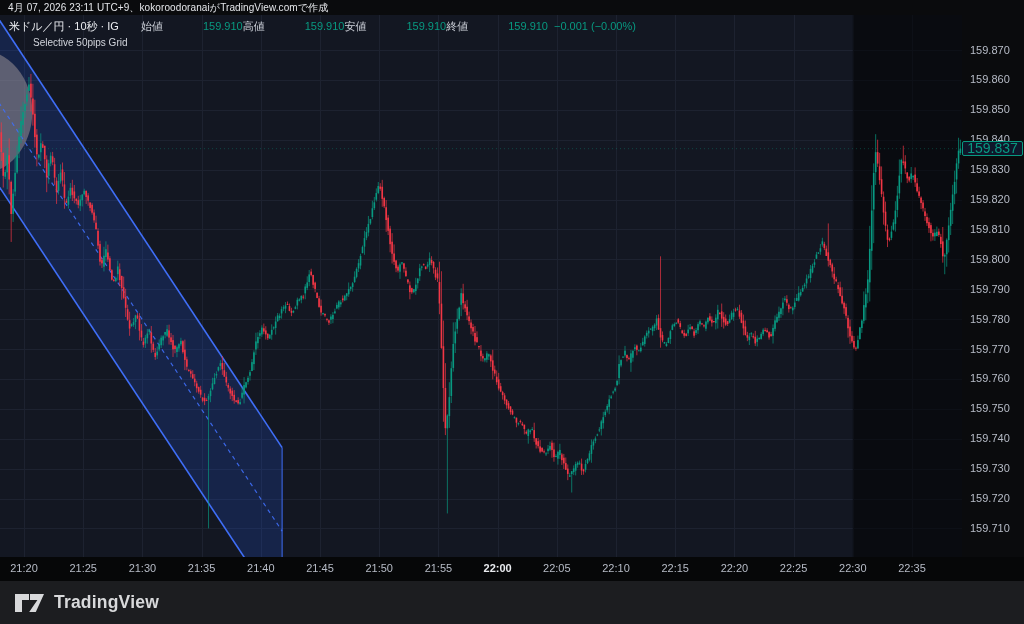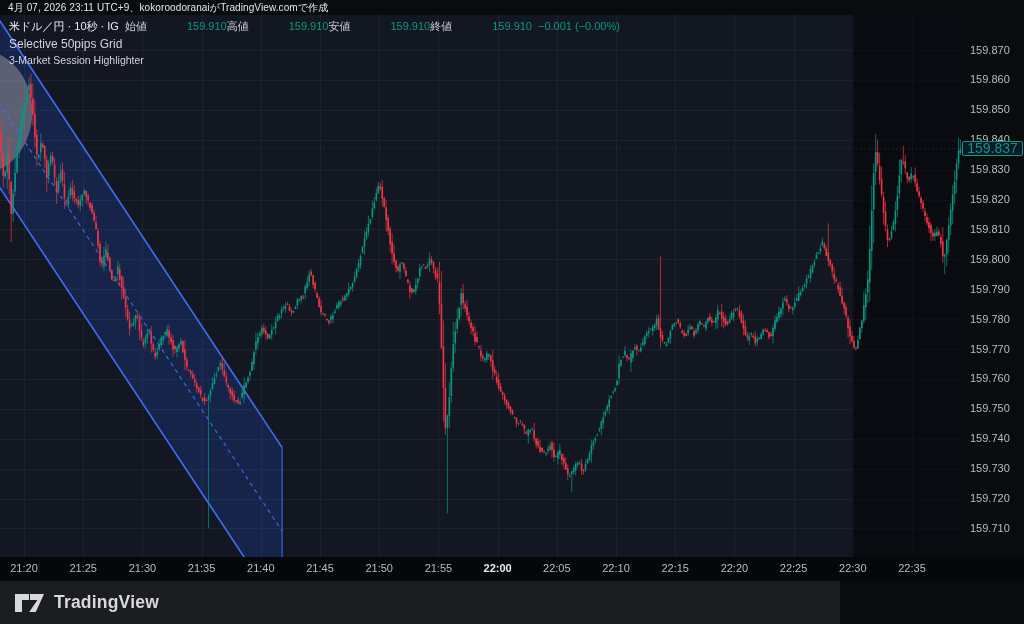--- a/index.html
+++ b/index.html
@@ -4,30 +4,30 @@
 <style>
   html,body{margin:0;padding:0;background:#000;}
   #stage{position:relative;width:1024px;height:624px;overflow:hidden;
          font-family:"Liberation Sans","DejaVu Sans",sans-serif;background:var(--panel,#0b0c0e);}
   #chart-mount{position:absolute;left:0;top:0;width:1024px;height:479px;}
   #chart-mount svg{display:block;}
   .hdr{position:absolute;left:8px;top:1px;height:14px;line-height:14px;font-size:10px;
        color:#e4e6ea;letter-spacing:.1px;white-space:nowrap;z-index:5;}
   .legend{position:absolute;left:9px;top:19px;z-index:5;}
   .legend-row1{font-size:11px;color:var(--legend,#d6d9e0);white-space:nowrap;}
-  .sym{color:#eceef2;margin-right:6px;}
+  .sym{color:#eceef2;margin-right:22px;}
   .ohlc-lab{color:#cfd3db;margin-left:0;}
   .ohlc-val{color:var(--up,#089981);margin-left:40px;}
   .chg{color:var(--up,#089981);margin-left:6px;}
-  .legend-row2{margin-top:3px;font-size:12px;color:#d2d5dc;}
+  .legend-row2{margin-top:3px;font-size:10px;color:#d2d5dc;margin-left:24px;}
   .legend-row3{margin-top:3px;font-size:10.5px;color:#d2d5dc;}
   .price-tag{position:absolute;left:962px;width:59px;height:13px;z-index:6;
              border:1px solid var(--up,#089981);border-radius:2px;background:#0f172a;
              color:var(--up,#089981);font-size:14px;line-height:13px;text-align:center;}
-  .footer{position:absolute;left:0;top:581px;width:840px;height:43px;background:var(--footerbg,#1c1d20);
+  .footer{position:absolute;left:0;top:581px;width:1024px;height:43px;background:var(--footerbg,#1c1d20);
           display:flex;align-items:center;z-index:4;}
   .brand{display:flex;align-items:center;gap:9px;margin-left:15px;cursor:pointer;}
   .brand-text{color:var(--footertx,#d8d9db);font-size:17.5px;font-weight:bold;letter-spacing:.2px;}
 </style>
 </head>
 <body>
 
 <div id="stage">
   <div id="chart-mount">
       <svg width="1024" height="624" viewBox="0 0 1024 624">
@@ -1101,21 +1101,20 @@
       </svg>
     </div>
 
   <div class="hdr">4月 07, 2026 23:11 UTC+9、kokoroodoranaiがTradingView.comで作成</div>
 
   <div class="legend">
     <div class="legend-row1">
       <span class="sym">米ドル／円 · 10秒 · IG</span><span class="ohlc-lab">始値</span><span class="ohlc-val">159.910</span><span class="ohlc-lab">高値</span><span class="ohlc-val">159.910</span><span class="ohlc-lab">安値</span><span class="ohlc-val">159.910</span><span class="ohlc-lab">終値</span><span class="ohlc-val">159.910</span><span class="chg">−0.001 (−0.00%)</span>
     </div>
     <div class="legend-row2">Selective 50pips Grid</div>
-    <div class="legend-row3">3-Market Session Highlighter</div>
   </div>
 
   <div class="price-tag" id="price-tag" style="top: 141.17px;">159.837</div>
 
   <div class="footer">
     <div class="brand">
       <svg width="30" height="20" viewBox="0 0 30 20">
         <path d="M0 1 h14 v6 h-7 v12 h-7 z" fill="#d8d9db"></path>
         <path d="M15 1 h14 l-8.2 18 h-6.6 l8.2 -12 h-7.4 z" fill="#d8d9db"></path>
       </svg>

